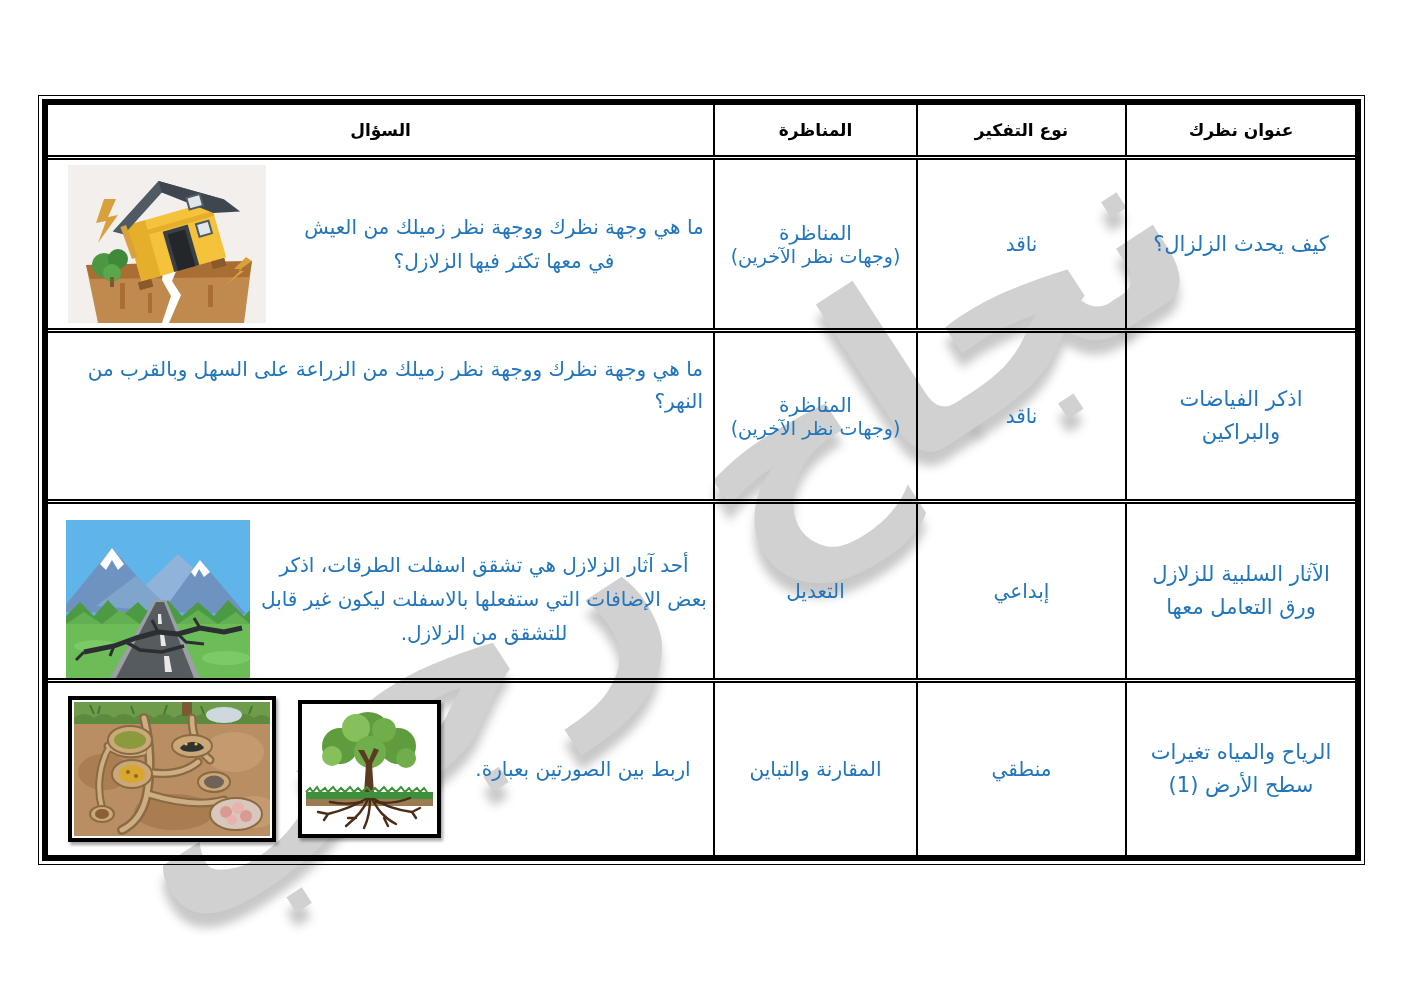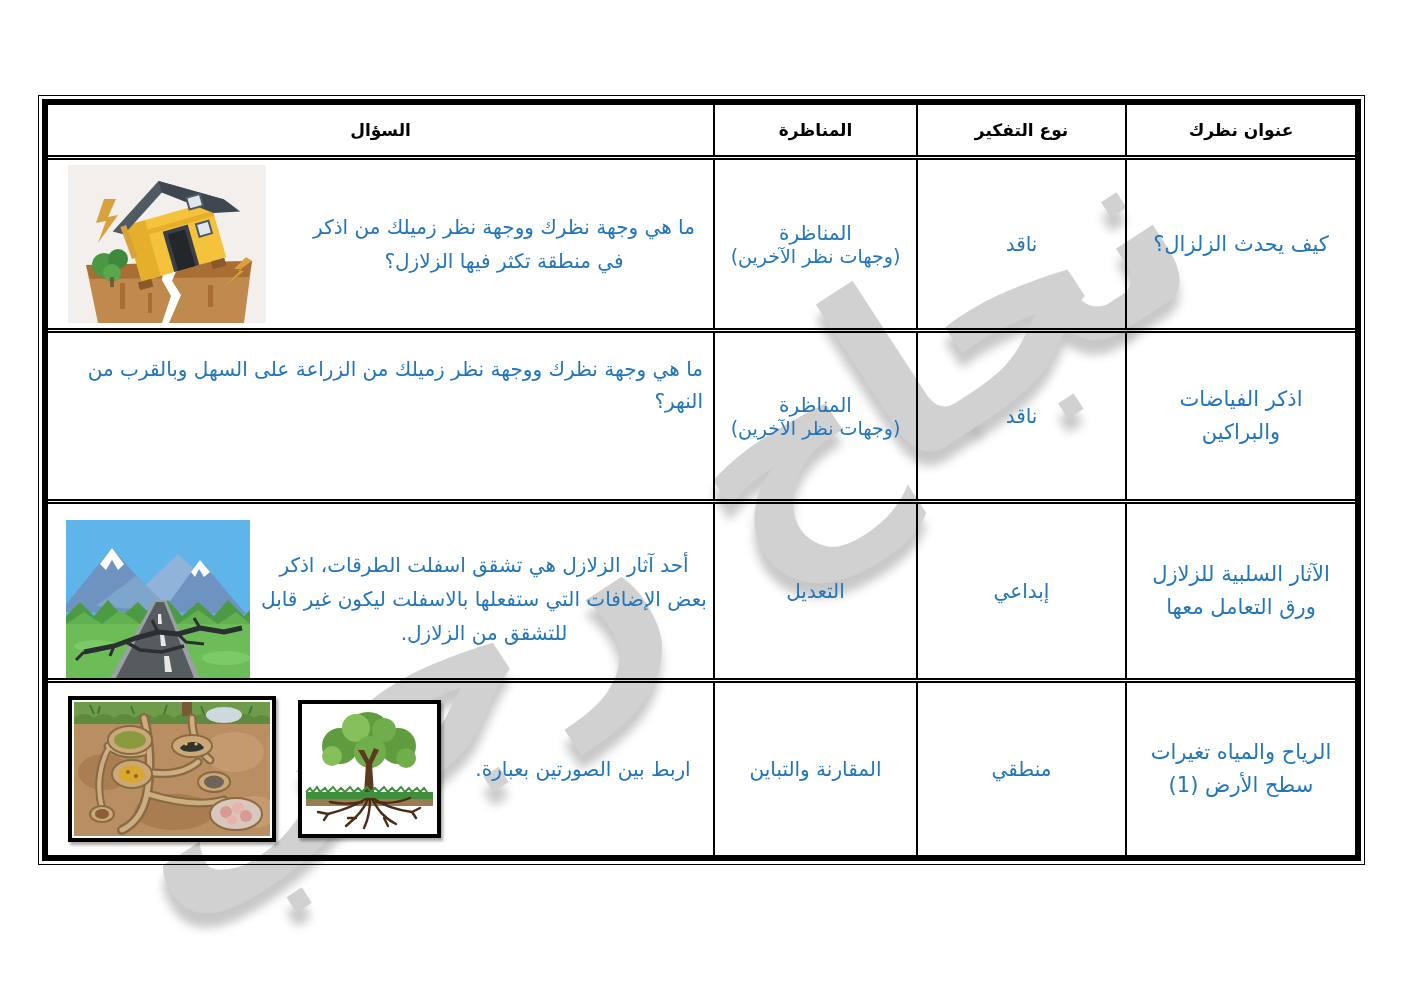--- a/index.html
+++ b/index.html
@@ -132,21 +132,21 @@
           <td>
               <div class="lesson">كيف يحدث الزلزال؟</div>
             </td>
           <td>ناقد</td>
           <td>
             <div>المناظرة</div>
             <div class="skill-note">(وجهات نظر الآخرين)</div>
           </td>
           <td>
             <div class="q-flex q1-flex">
-              <div class="q-text q1-text">ما هي وجهة نظرك ووجهة نظر زميلك من اذكر في منطقة تكثر فيها الزلازل؟</div>
+              <div class="q-text q1-text">ما هي وجهة نظرك ووجهة نظر زميلك من العيش في معها تكثر فيها الزلازل؟</div>
               <div class="img-box">
                 
                 <svg width="198" height="158" viewBox="0 0 198 158">
                   <rect x="0" y="0" width="198" height="158" fill="#f2efec"></rect>
 
                   <polygon points="18,100 184,96 176,158 30,158" fill="#c08a4e"></polygon>
                   <polygon points="18,100 184,96 181,112 22,114" fill="#a96e33"></polygon>
                   <rect x="52" y="118" width="5" height="26" fill="#a96e33"></rect>
                   <rect x="140" y="120" width="5" height="22" fill="#a96e33"></rect>
                   <rect x="80" y="128" width="4" height="20" fill="#a96e33"></rect>

